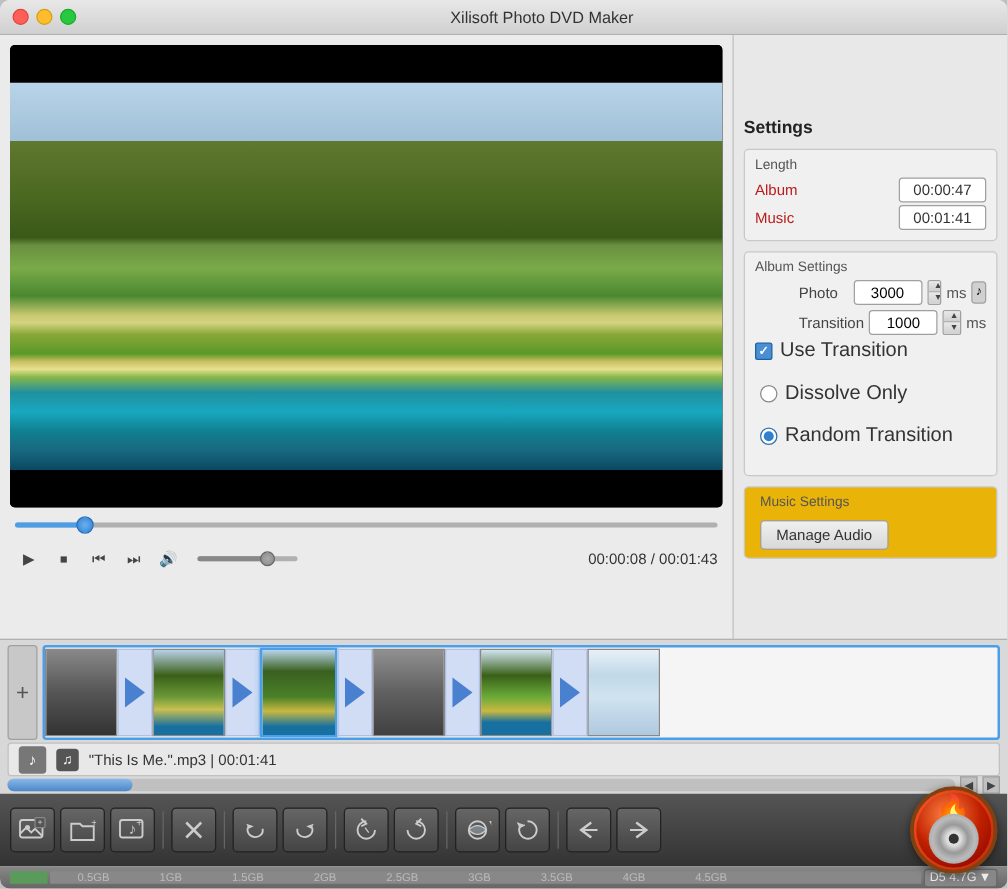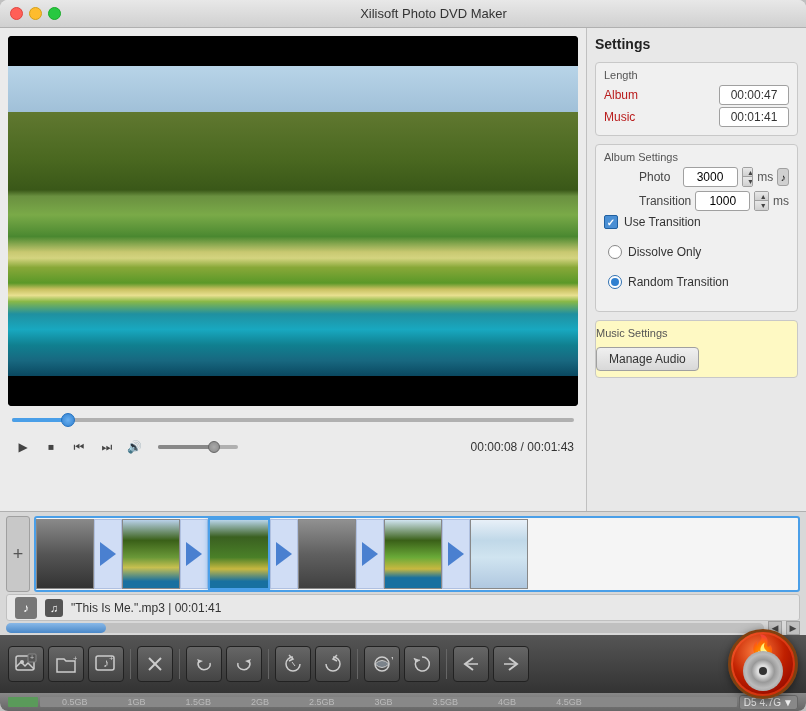--- a/index.html
+++ b/index.html
@@ -193,20 +193,21 @@
       font-size: 12px;
     }
     .right-panel {
       width: 220px;
       padding: 8px;
       background: #e8e8e8;
       border-left: 1px solid #c0c0c0;
       display: flex;
       flex-direction: column;
       gap: 8px;
+      justify-content: center;
     }
     .settings-title {
       font-size: 14px;
       font-weight: 600;
       color: #222;
       margin-bottom: 2px;
     }
     .section-header {
       font-size: 11px;
       color: #555;
@@ -349,28 +350,28 @@
       border-color: #3070b0;
       background: white;
     }
     .radio-dot {
       width: 8px;
       height: 8px;
       border-radius: 50%;
       background: #3080d0;
     }
     .radio-label {
-      font-size: 12px;
+      font-size: 16px;
       color: #333;
     }
     .music-settings-section {
-      background: #fef9c3;
+      background: #eab308;
       border: 1px solid #c8c8c8;
       border-radius: 4px;
-      padding: 6px 0;
+      padding: 6px 12px;
     }
     .manage-audio-btn {
       background: linear-gradient(to bottom, #f0f0f0, #d8d8d8);
       border: 1px solid #a0a0a0;
       border-radius: 4px;
       padding: 4px 12px;
       cursor: pointer;
       font-size: 12px;
       color: #333;
       margin-top: 4px;

